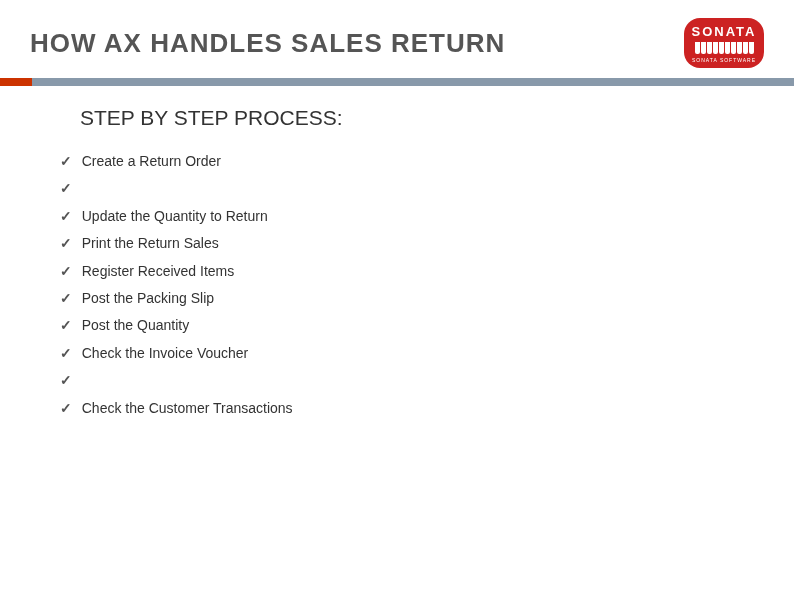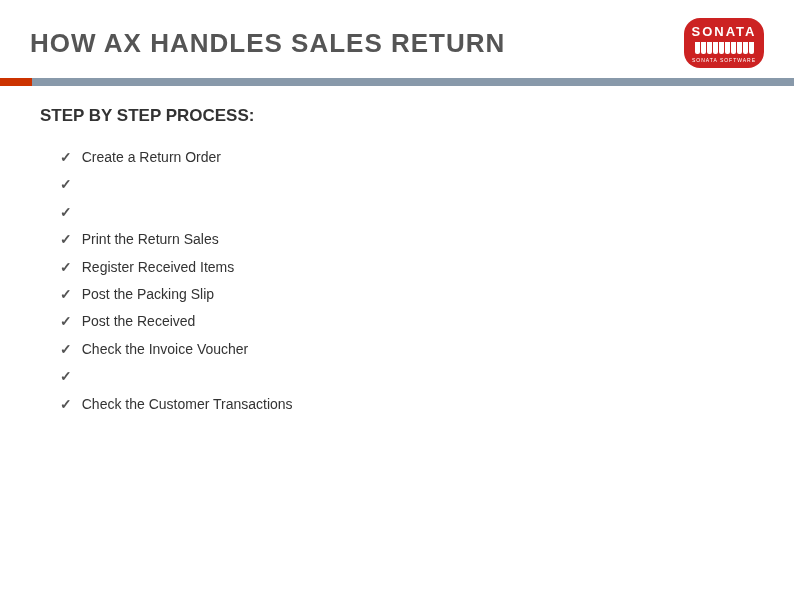--- a/index.html
+++ b/index.html
@@ -96,24 +96,25 @@
       background: #8899aa;
       height: 8px;
     }
 
     
     .content {
       padding: 20px 40px 20px 40px;
     }
 
     .section-title {
-      font-size: 17px;
-      font-weight: bold;
+      font-size: 21px;
+      font-weight: normal;
       color: #333333;
       margin-bottom: 20px;
+      margin-left: 40px;
     }
 
     .steps-list {
       list-style: none;
       padding-left: 20px;
     }
 
     .steps-list li {
       font-size: 14px;
       color: #333333;
@@ -170,36 +171,37 @@
     <ul class="steps-list">
     <li>
           <span class="checkmark">✓</span>
           <span class="step-text">Create a Return Order</span>
         </li>
         <li>
           <span class="checkmark">✓</span>
         </li>
         <li>
           <span class="checkmark">✓</span>
+          <span class="step-text">Update the Quantity to Return</span>
         </li>
         <li>
           <span class="checkmark">✓</span>
           <span class="step-text">Print the Return Sales</span>
         </li>
         <li>
           <span class="checkmark">✓</span>
           <span class="step-text">Register Received Items</span>
         </li>
         <li>
           <span class="checkmark">✓</span>
           <span class="step-text">Post the Packing Slip</span>
         </li>
         <li>
           <span class="checkmark">✓</span>
-          <span class="step-text">Post the Received</span>
+          <span class="step-text">Post the Quantity</span>
         </li>
         <li>
           <span class="checkmark">✓</span>
           <span class="step-text">Check the Invoice Voucher</span>
         </li>
         <li>
           <span class="checkmark">✓</span>
         </li>
         <li>
           <span class="checkmark">✓</span>

